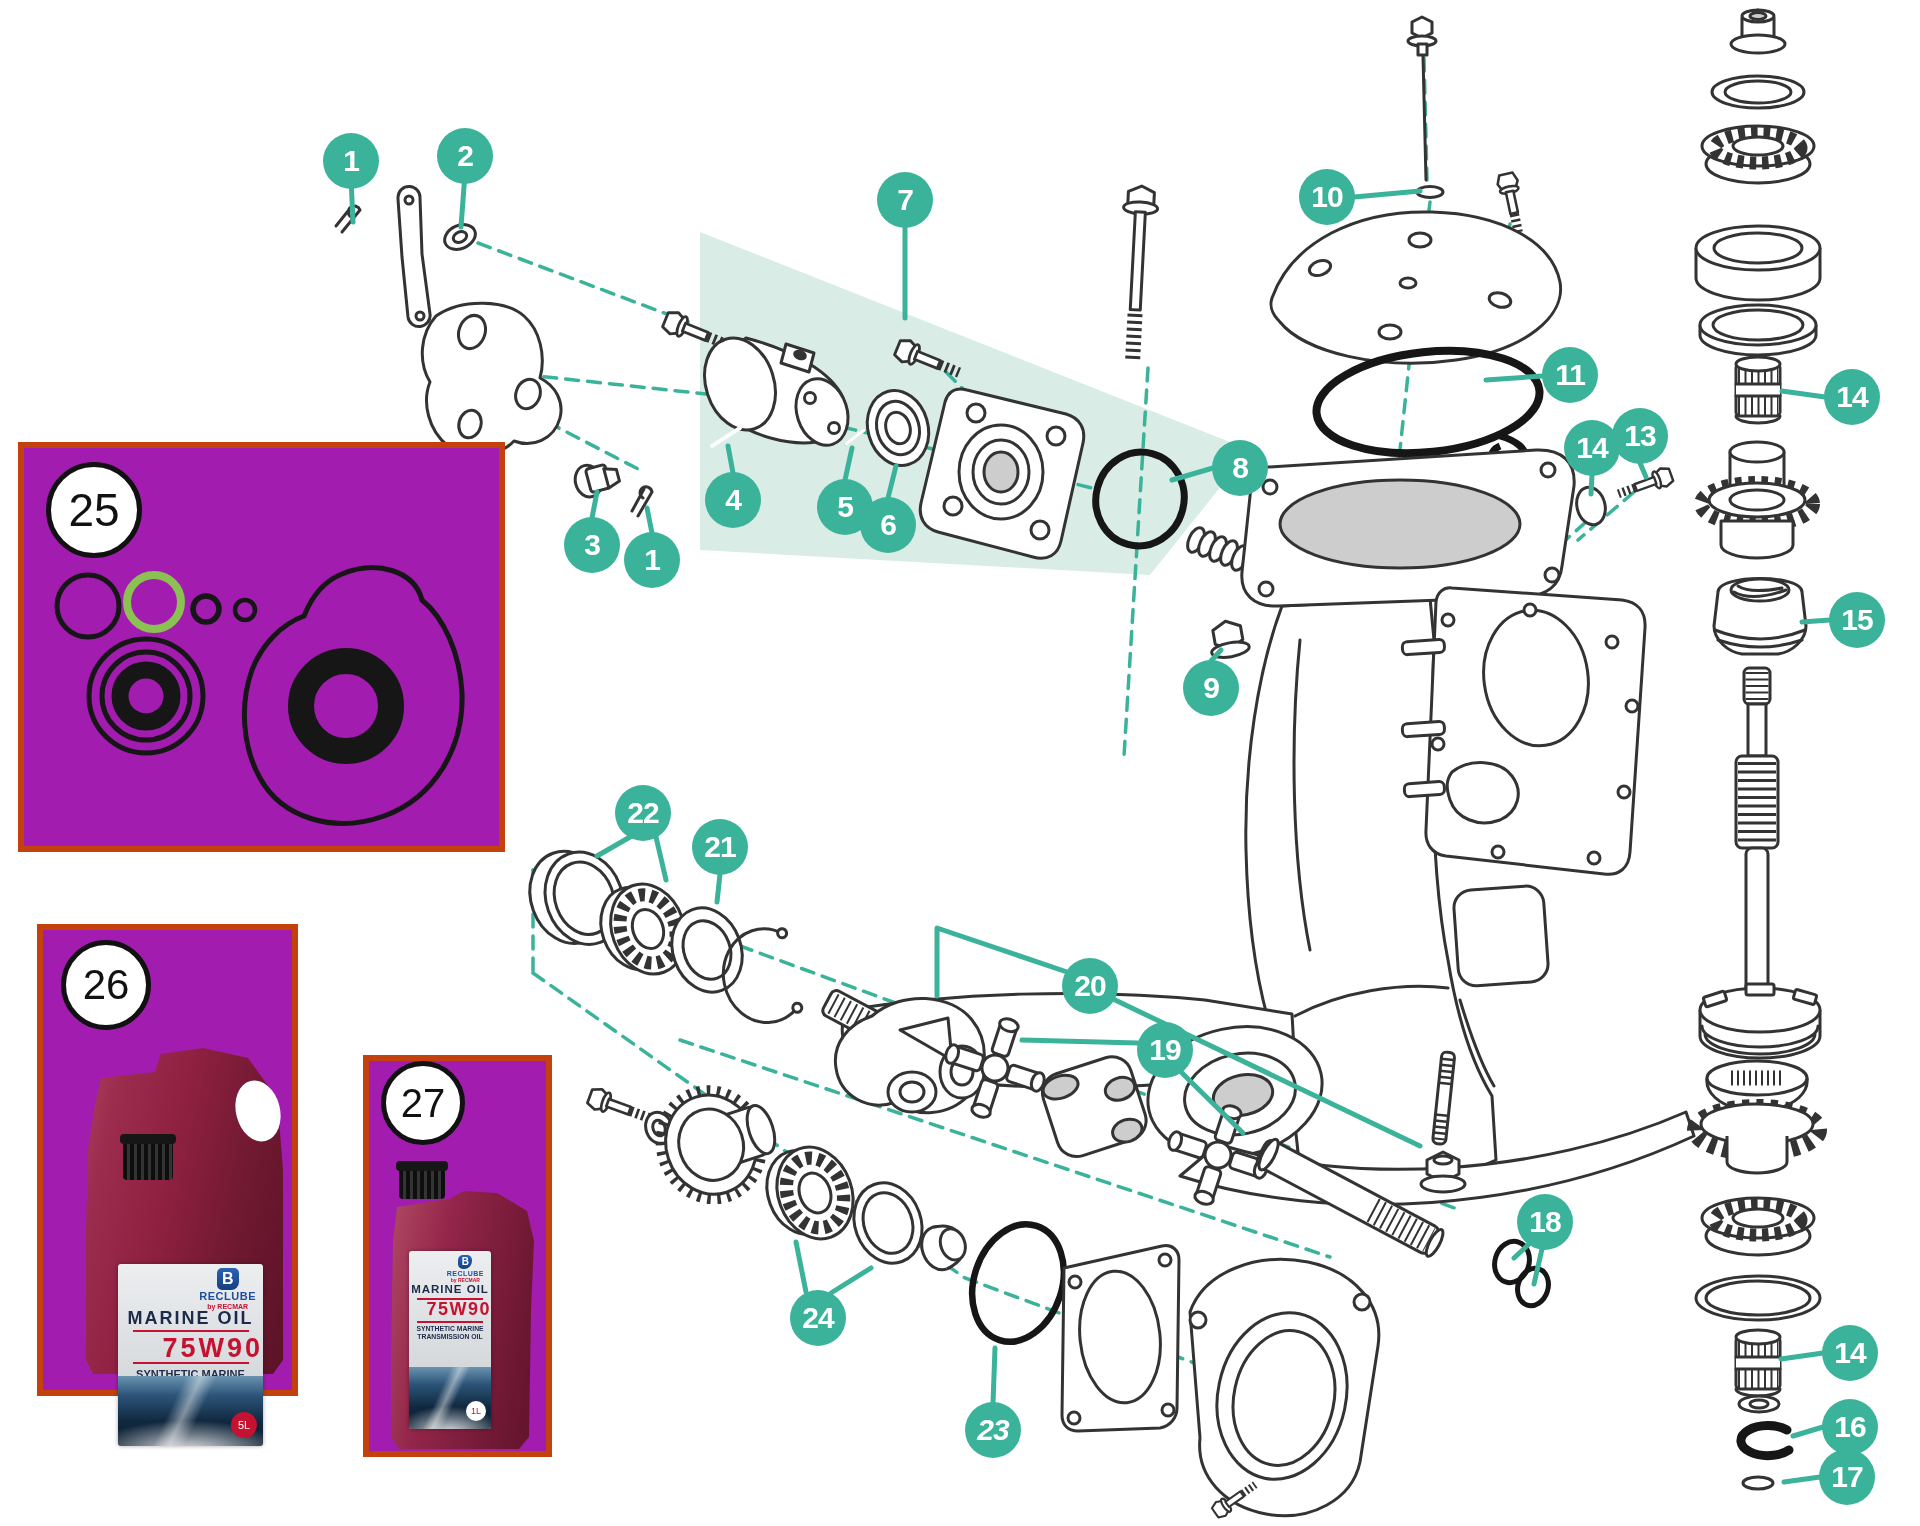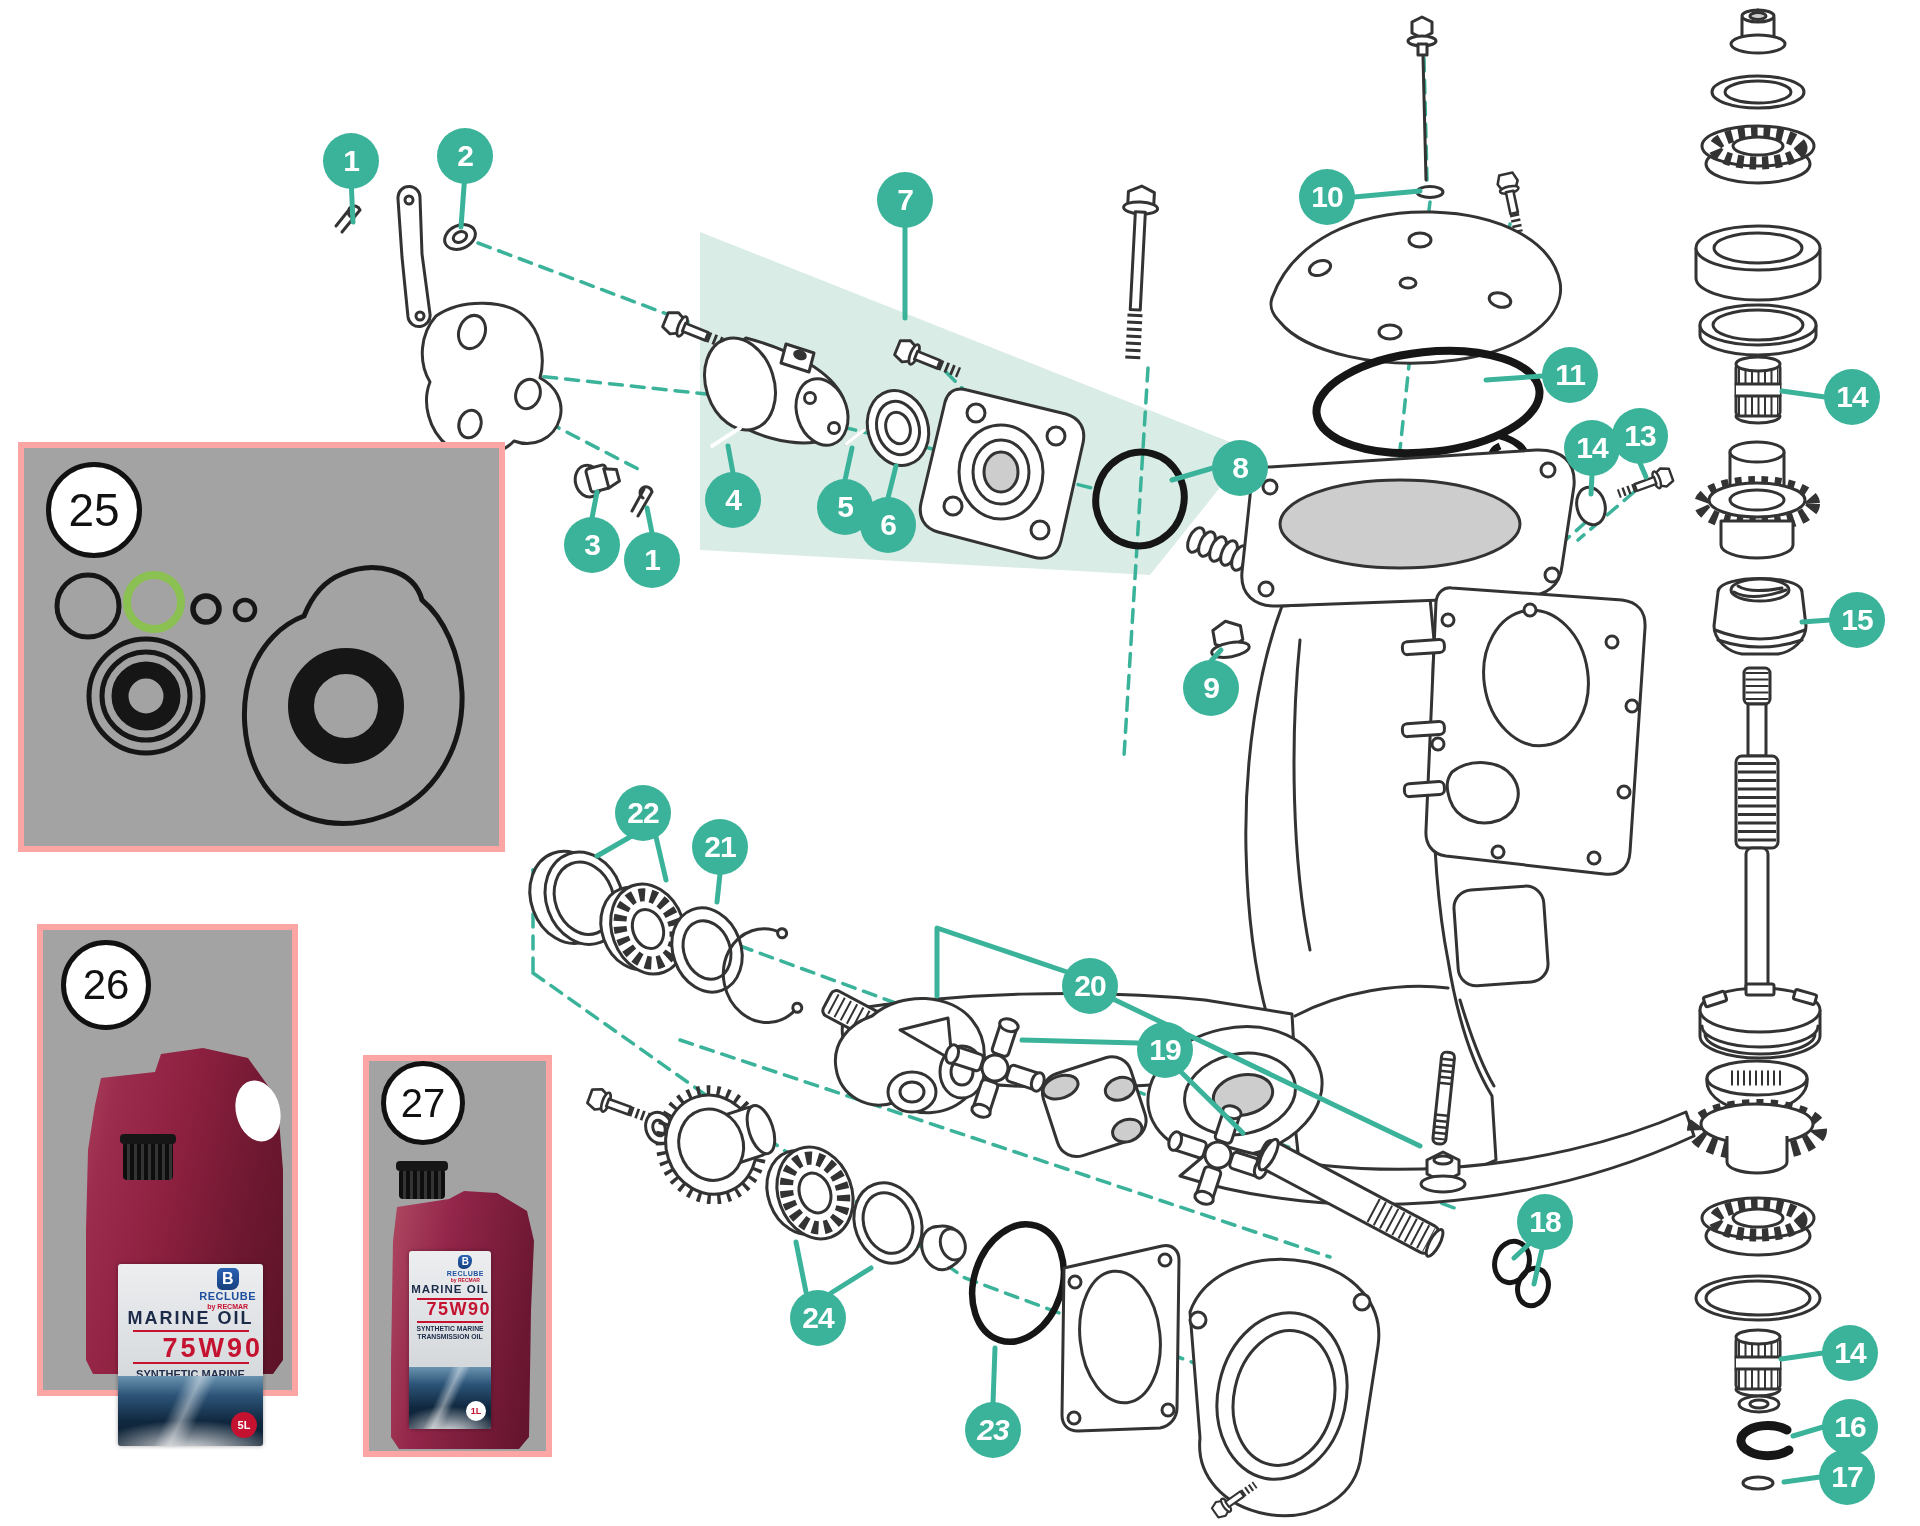--- a/index.html
+++ b/index.html
@@ -17,21 +17,21 @@
   .tex{fill:none;stroke:var(--line);}
   .lead{fill:none;stroke:var(--accent);stroke-width:5;stroke-linecap:round;stroke-linejoin:round;}
   .dash{fill:none;stroke:var(--accent);stroke-width:3.5;stroke-dasharray:13 9;stroke-linecap:round;}
 
   
   .badge{position:absolute;width:56px;height:56px;border-radius:50%;background:var(--accent);
          color:#fff;font-weight:bold;font-size:30px;display:flex;align-items:center;
          justify-content:center;z-index:30;letter-spacing:-1px;}
 
   
-  .inset{position:absolute;background:#a3a3a3;border:6px solid #fca5a5;box-sizing:border-box;z-index:20;padding-left:22px;}
+  .inset{position:absolute;background:#a21caf;border:6px solid #c2410c;box-sizing:border-box;z-index:20;padding-left:22px;}
   .inset-num{position:absolute;border:5px solid #111;border-radius:50%;background:#fff;color:#111;
              display:flex;align-items:center;justify-content:center;font-weight:normal;z-index:5;}
   .box-25{left:18px;top:442px;width:487px;height:410px;}
   .box-26{left:37px;top:924px;width:261px;height:472px;}
   .box-27{left:363px;top:1055px;width:189px;height:402px;}
   .num-25{left:22px;top:14px;width:86px;height:86px;font-size:46px;}
   .num-26{left:18px;top:10px;width:80px;height:80px;font-size:42px;}
   .num-27{left:12px;top:0;width:74px;height:74px;font-size:40px;text-align:right;}
 
   
@@ -72,21 +72,21 @@
   .lbl1 .visc{top:48px;font-size:18px;letter-spacing:1.5px;}
   .sub{position:absolute;left:0;right:0;text-align:center;color:#1c2b4a;font-weight:bold;line-height:1.25;}
   .lbl5 .sub{top:104px;font-size:11px;}
   .lbl1 .sub{top:74px;font-size:6.8px;}
   .ocean{position:absolute;left:0;right:0;bottom:0;
     background:
       radial-gradient(ellipse 95% 65% at 48% 110%, rgba(255,255,255,.95), rgba(255,255,255,.35) 45%, rgba(255,255,255,0) 72%),
       linear-gradient(115deg, rgba(255,255,255,0) 38%, rgba(255,255,255,.45) 47%, rgba(255,255,255,0) 56%),
       linear-gradient(180deg,#6a93b0 0%,#2c5478 28%,#10283f 65%,#0a1c2e 100%);}
   .lbl5 .ocean{height:70px;} .lbl1 .ocean{height:62px;}
-  .vol{position:absolute;border-radius:50%;display:flex;align-items:center;justify-content:center;font-weight:bold;}
+  .vol{position:absolute;border-radius:50%;display:flex;align-items:center;justify-content:center;font-weight:normal;}
   .vol5{right:6px;bottom:8px;width:26px;height:26px;background:#c41230;color:#fff;font-size:11px;}
   .vol1{right:5px;bottom:8px;width:20px;height:20px;background:#fff;color:#c41230;font-size:9px;}
 
   .jug1{left:22px;top:126px;width:168px;height:266px;}
   .jug1 .shell{position:absolute;left:0;top:0;width:168px;height:266px;
     background:linear-gradient(100deg,#b04a63 0%,#93264a 30%,#6f1834 70%,#581126 100%);
     clip-path:polygon(6px 20px,2px 54px,0px 174px,0px 250px,8px 262px,128px 262px,138px 250px,140px 124px,143px 54px,136px 24px,106px 6px,73px 4px,58px 12px);}
 </style>
 </head>
 <body>

